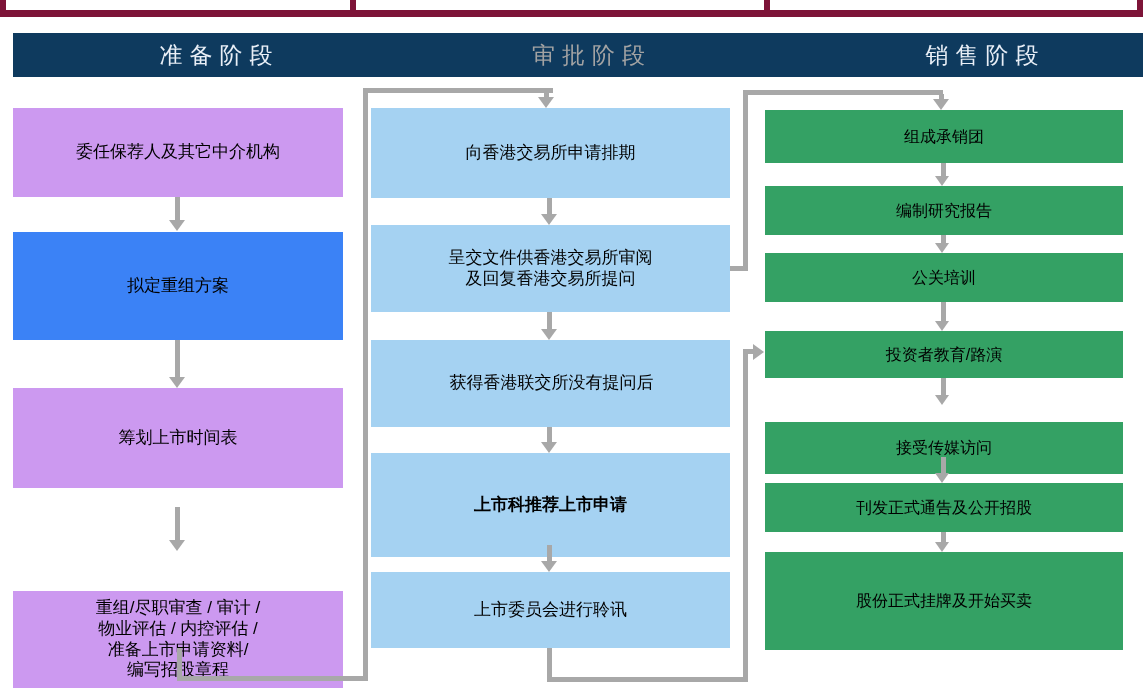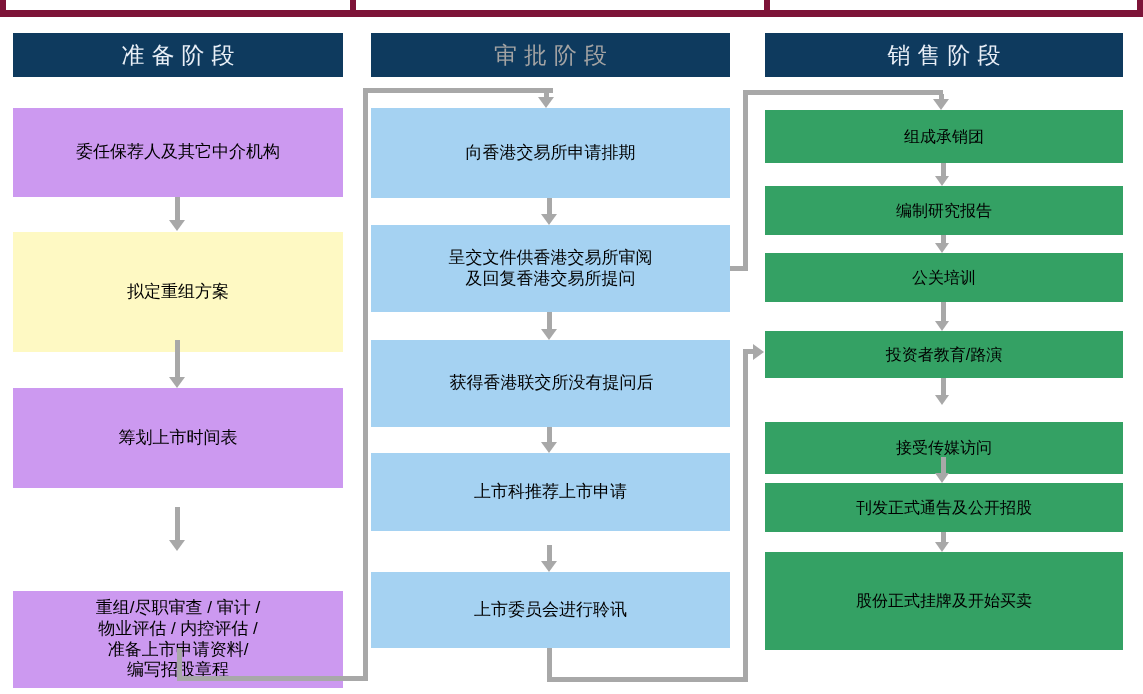--- a/index.html
+++ b/index.html
@@ -6,21 +6,21 @@
   .canvas{
     position:relative;width:1143px;height:694px;background:#ffffff;overflow:hidden;
     font-family:"Liberation Sans","DejaVu Sans",sans-serif;
   }
   
   .topbar{position:absolute;left:0;top:10px;width:1143px;height:7px;}
   .tick{position:absolute;top:0;width:6px;height:11px;}
   
   .hdr{
     position:absolute;top:33px;height:44px;display:flex;align-items:center;justify-content:center;
-    color:#e9eff7;font-size:23px;letter-spacing:7px;text-indent:7px;
+    color:#e9eff7;font-size:23px;letter-spacing:7px;text-indent:7px;padding-left:38px;
   }
   
   .box{
     position:absolute;display:flex;align-items:center;justify-content:center;
     text-align:center;color:#000000;font-size:17px;line-height:1.22;white-space:pre-line;
     padding:0 6px;box-sizing:border-box;
   }
   .c1{left:13px;width:330px;}
   .c2{left:371px;width:359px;}
   .c3{left:765px;width:358px;}
@@ -40,32 +40,32 @@
   <div class="tick maroon" style="left: 350px; background: rgb(125, 20, 56);"></div>
   <div class="tick maroon" style="left: 764px; background: rgb(125, 20, 56);"></div>
   <div class="tick maroon" style="left: 1137px; background: rgb(125, 20, 56);"></div>
   <div class="topbar maroon" style="background: rgb(125, 20, 56);"></div>
 
   <div class="hdr c1 navy" style="background: rgb(14, 58, 94); color: rgb(233, 239, 247);">准备阶段</div>
   <div class="hdr c2 navy" style="background: rgb(14, 58, 94); color: #a3a3a3;">审批阶段</div>
   <div class="hdr c3 navy" style="background: rgb(14, 58, 94); color: rgb(233, 239, 247);">销售阶段</div>
 
   <div class="box c1 purple" style="top: 108px; height: 89px; background: rgb(204, 153, 240); color: rgb(0, 0, 0);">委任保荐人及其它中介机构</div>
-  <div class="box c1 purple" style="top: 232px; height: 120px; background: #fef9c3; color: rgb(0, 0, 0);">拟定重组方案</div>
+  <div class="box c1 purple" style="top: 232px; height: 108px; background: #3b82f6; color: rgb(0, 0, 0);">拟定重组方案</div>
   <div class="box c1 purple" style="top: 388px; height: 100px; background: rgb(204, 153, 240); color: rgb(0, 0, 0);">筹划上市时间表</div>
   <div class="box c1 purple" style="top: 551px; height: 97px; background: rgb(204, 153, 240); color: rgb(0, 0, 0); margin-top: 40px;">重组/尽职审查 / 审计 /
 物业评估 / 内控评估 /
 准备上市申请资料/
 编写招股章程</div>
 
   <div class="box c2 blue" style="top: 108px; height: 90px; background: rgb(165, 210, 242); color: rgb(0, 0, 0);">向香港交易所申请排期</div>
   <div class="box c2 blue" style="top: 225px; height: 87px; background: rgb(165, 210, 242); color: rgb(0, 0, 0);">呈交文件供香港交易所审阅
 及回复香港交易所提问</div>
   <div class="box c2 blue" style="top: 340px; height: 87px; background: rgb(165, 210, 242); color: rgb(0, 0, 0); padding-left: 8px;">获得香港联交所没有提问后</div>
-  <div class="box c2 blue" style="top: 453px; height: 78px; background: rgb(165, 210, 242); color: rgb(0, 0, 0);">上市科推荐上市申请</div>
+  <div class="box c2 blue" style="top: 453px; height: 104px; background: rgb(165, 210, 242); color: rgb(0, 0, 0); font-weight: bold;">上市科推荐上市申请</div>
   <div class="box c2 blue" style="top: 572px; height: 76px; background: rgb(165, 210, 242); color: rgb(0, 0, 0);">上市委员会进行聆讯</div>
 
   <div class="box c3 green g" style="top: 110px; height: 53px; background: rgb(52, 161, 100); color: rgb(0, 0, 0);">组成承销团</div>
   <div class="box c3 green g" style="top: 186px; height: 49px; background: rgb(52, 161, 100); color: rgb(0, 0, 0);">编制研究报告</div>
   <div class="box c3 green g" style="top: 253px; height: 49px; background: rgb(52, 161, 100); color: rgb(0, 0, 0);">公关培训</div>
   <div class="box c3 green g" style="top: 331px; height: 47px; background: rgb(52, 161, 100); color: rgb(0, 0, 0);">投资者教育/路演</div>
   <div class="box c3 green g" style="top: 422px; height: 52px; background: rgb(52, 161, 100); color: rgb(0, 0, 0);">接受传媒访问</div>
   <div class="box c3 green g" style="top: 483px; height: 49px; background: rgb(52, 161, 100); color: rgb(0, 0, 0);">刊发正式通告及公开招股</div>
   <div class="box c3 green g" style="top: 552px; height: 98px; background: rgb(52, 161, 100); color: rgb(0, 0, 0);">股份正式挂牌及开始买卖</div>
 

